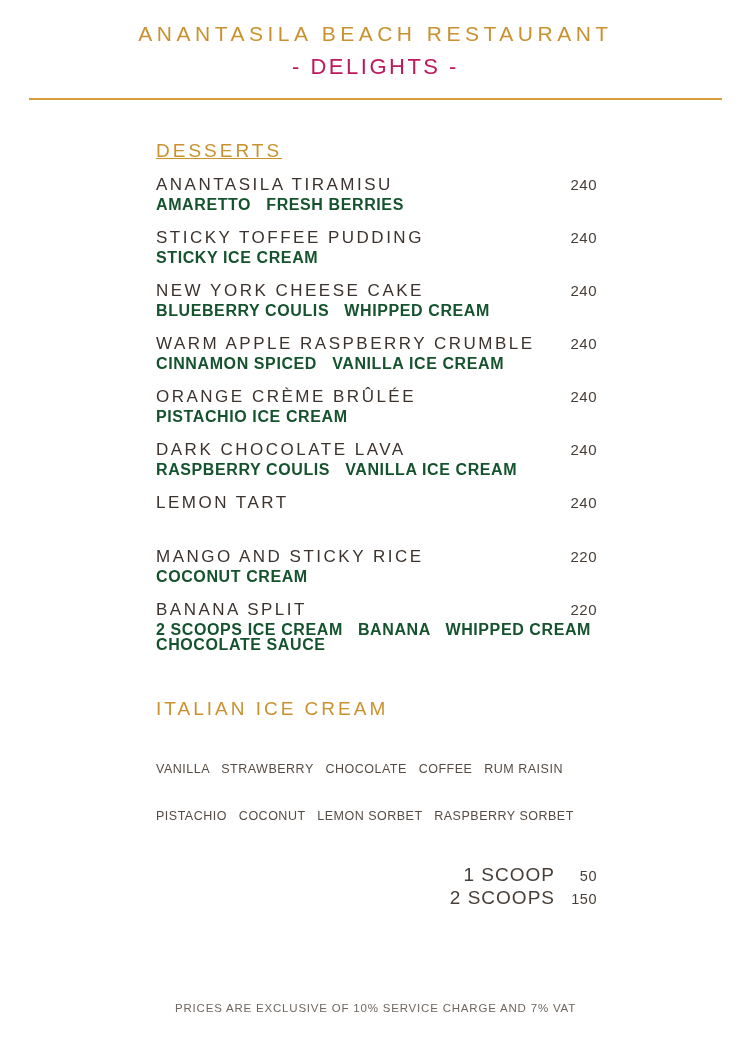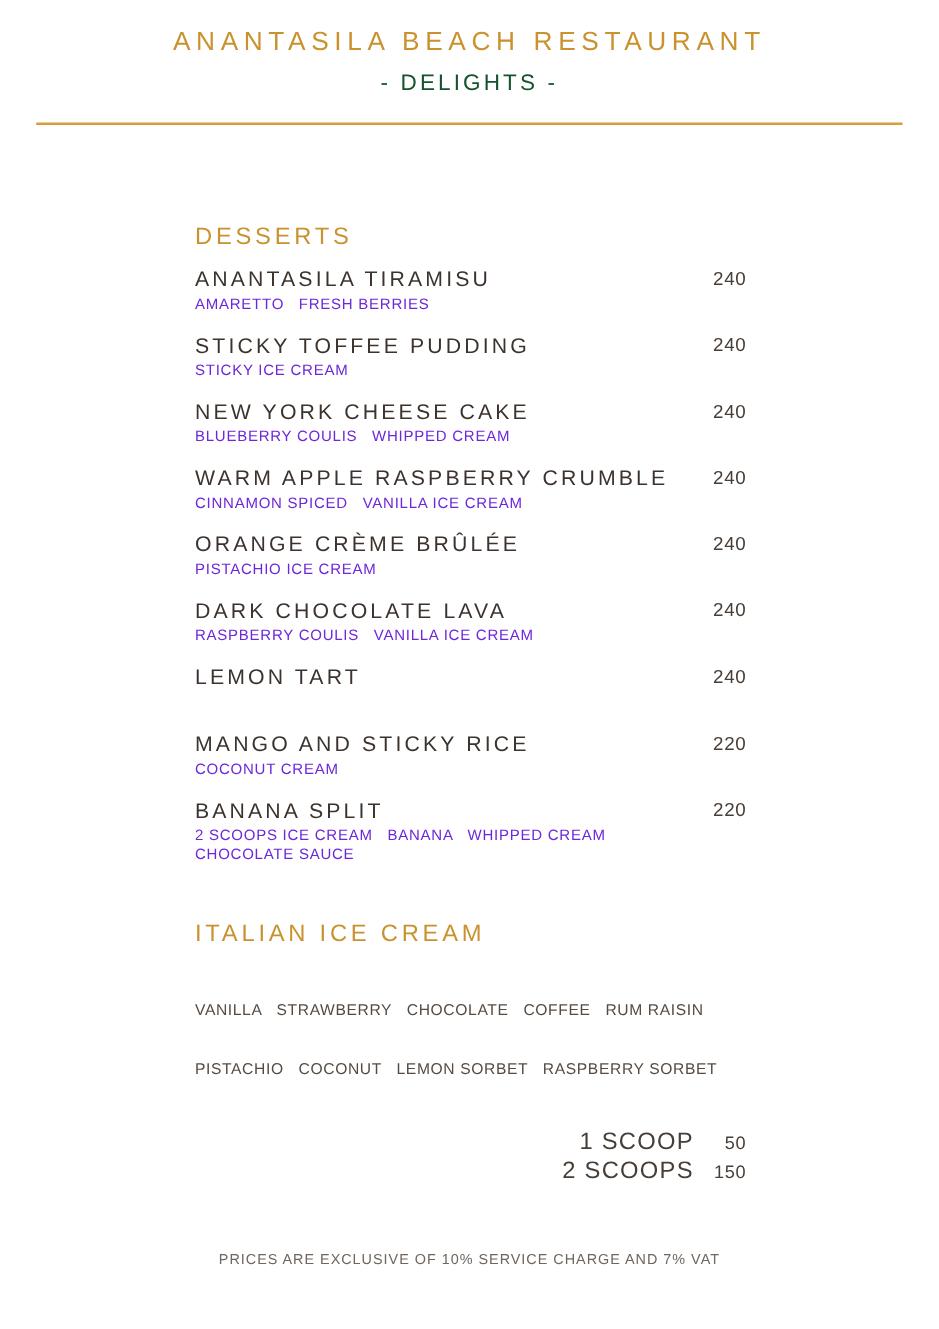--- a/index.html
+++ b/index.html
@@ -14,42 +14,42 @@
   
   .header { text-align:center; padding-top:22px; }
   .title {
     color:#C9922E;
     font-size:21px;
     letter-spacing:4.5px;
     line-height:24px;
     font-weight:normal;
   }
   .subtitle {
-    color:#14532d;
-    font-size:18px;
+    color:#be185d;
+    font-size:22px;
     letter-spacing:2.5px;
     line-height:21px;
     margin-top:10px;
     font-weight:normal;
   }
   .rule {
     border:none;
     border-top:2px solid #D99C3B;
     margin:21px 29px 0 29px;
   }
   
   .menu { margin-left:156px; width:441px; }
   .section-heading {
     color:#C9922E;
     font-size:19px;
     letter-spacing:3px;
     line-height:22px;
     font-weight:normal;
   }
-  .section-heading.desserts { margin-top:79px; }
+  .section-heading.desserts { margin-top:40px;text-decoration:underline; }
   .section-heading.icecream { margin-top:46px; }
   .items { margin-top:13px; }
   .item { margin-bottom:16px; }
   .item.gap-after { margin-bottom:34px; }
   .item-head {
     display:flex;
     justify-content:space-between;
     align-items:flex-start;
   }
   .item-name {
@@ -61,26 +61,27 @@
   }
   .item-price {
     color:#473E37;
     font-size:15px;
     line-height:20px;
     letter-spacing:0.5px;
     text-align:right;
     min-width:40px;
   }
   .desc {
-    color:#6d28d9;
-    font-size:12px;
+    color:#14532d;
+    font-size:16px;
     letter-spacing:0.6px;
     line-height:15px;
     margin-top:2px;
     white-space:pre-wrap;
+    font-weight:bold;
   }
   .flavors {
     margin-top:11px;
     color:#564B42;
     font-size:12.5px;
     letter-spacing:0.5px;
     line-height:15.5px;
     white-space:pre-wrap;
   }
   .scoop-pricing { margin-top:9px; }

